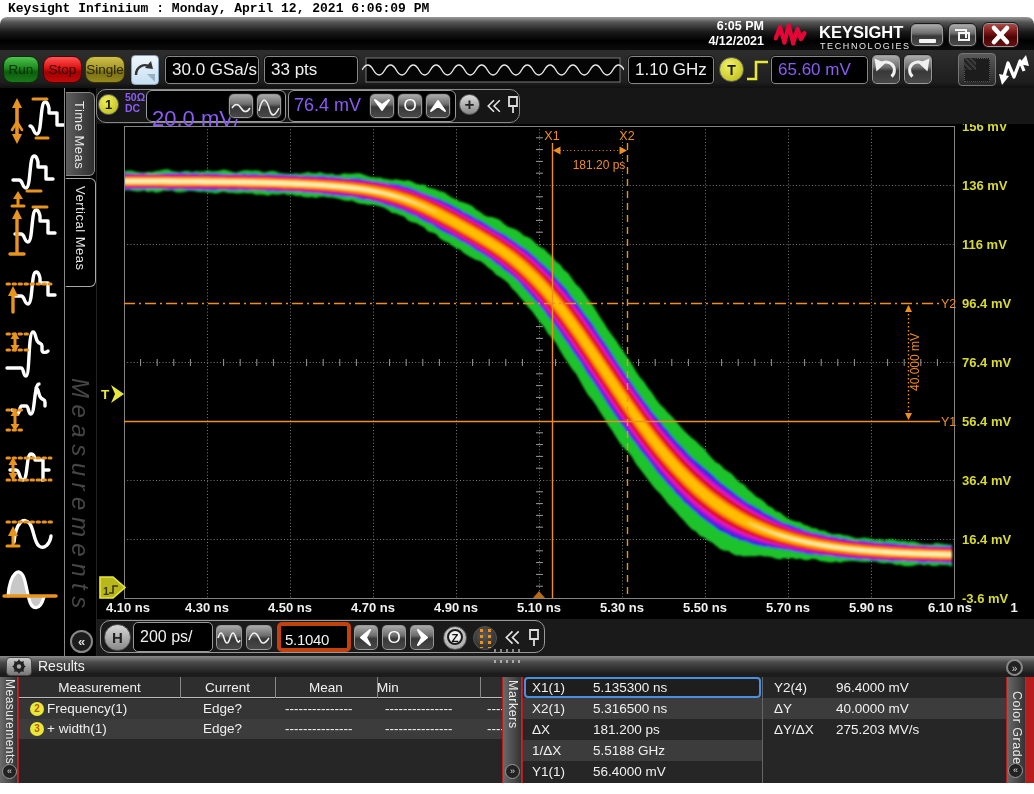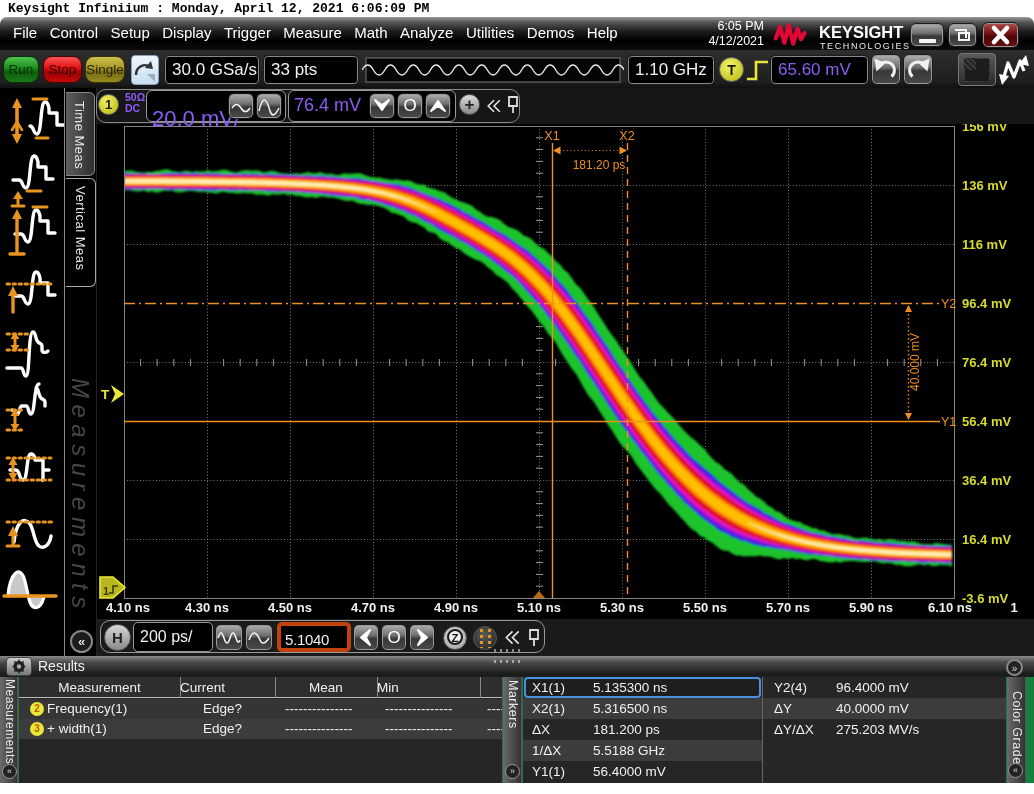--- a/index.html
+++ b/index.html
@@ -7,22 +7,21 @@
 .btn{background:linear-gradient(180deg,#b0b0b0 0%,#6e6e6e 42%,#383838 55%,#4a4a4a 100%);border:1px solid #1a1a1a;box-shadow:inset 0 0 0 1px #999;border-radius:6px}
 .blk{background:#000;border:1px solid #1a1a1a;box-shadow:inset 0 0 0 1px #888;border-radius:5px;color:#f0f0f0}
 .ytx{color:#8b5cf6}
 .vtab{writing-mode:vertical-rl;color:#e8e8e8;font-size:13px;letter-spacing:.5px}
 </style></head>
 <body>
 
 <div class="abs" style="left:0;top:0;width:1034px;height:17px;background:#fff;color:#000;font-family:'Liberation Mono',monospace;font-size:13px;font-weight:700;line-height:17px;padding-left:8px">Keysight Infiniium : Monday, April 12, 2021 6:06:09 PM</div>
 
 <div class="abs" style="left:0;top:17px;width:1034px;height:33px;background:linear-gradient(180deg,#9a9a9a 0%,#555 16%,#1a1a1a 45%,#000 72%,#0c0c0c 100%);border-radius:7px 7px 0 0">
-<div class="abs" style="left:13px;top:7px;color:#fff;font-size:15px;white-space:nowrap">File&nbsp;&nbsp;&nbsp;Control&nbsp;&nbsp;&nbsp;Setup&nbsp;&nbsp;&nbsp;Display&nbsp;&nbsp;&nbsp;Trigger&nbsp;&nbsp;&nbsp;Measure&nbsp;&nbsp;&nbsp;Math&nbsp;&nbsp;&nbsp;Analyze&nbsp;&nbsp;&nbsp;Utilities&nbsp;&nbsp;&nbsp;Demos&nbsp;&nbsp;&nbsp;Help</div>
-<div class="abs" style="left:690px;top:2px;width:74px;text-align:right;color:#fff;font-size:12.5px;font-weight:400;line-height:14.5px">6:05 PM<br>4/12/2021</div>
+<div class="abs" style="left:690px;top:2px;width:74px;text-align:right;color:#fff;font-size:12.5px;font-weight:700;line-height:14.5px">6:05 PM<br>4/12/2021</div>
 <svg class="abs" style="left:774px;top:4px" width="40" height="26" viewBox="0 0 46 28">
       <path d="M2,19 L7,6 L12,24 L17,4 L22,25 L27,8 L31,20 L35,13" fill="none" stroke="#e50537" stroke-width="4.8" stroke-linecap="round" stroke-linejoin="round"></path>
     </svg>
 <div class="abs" style="left:819px;top:6px;color:#fff;font-size:16.5px;font-weight:700;letter-spacing:0">KEYSIGHT</div>
 <div class="abs" style="left:820px;top:24px;color:#e8e8e8;font-size:9px;letter-spacing:1.6px">TECHNOLOGIES</div>
 <div class="btn abs" style="left:910px;top:6px;width:34px;height:24px">
       <div class="abs" style="left:8px;top:15px;width:17px;height:4px;background:#f4f4f4;border-radius:1px"></div>
     </div>
 <div class="btn abs" style="left:948px;top:6px;width:29px;height:24px">
       <div class="abs" style="left:9px;top:8px;width:12px;height:9px;border:2px solid #f4f4f4"></div>
@@ -300,21 +299,21 @@
     <div class="abs" style="left:14px;top:2px;width:3px;height:19px;background:repeating-linear-gradient(180deg,#e8941e 0 3px,transparent 3px 6px)"></div>
   </div>
 <svg class="abs" style="left:504px;top:629px" width="17" height="17" viewBox="0 0 22 20">
     <path d="M11,2 L3,10 L11,18 M19,2 L11,10 L19,18" fill="none" stroke="#e8e8e8" stroke-width="2.1"></path>
   </svg>
 <svg class="abs" style="left:527px;top:628px" width="14" height="20" viewBox="0 0 14 20">
     <path d="M3,2 H11 V11 H3 Z M7,11 V18" fill="none" stroke="#ddd" stroke-width="1.8"></path>
   </svg>
 <div class="abs" style="left:494px;top:649px;width:26px;height:3px;background:repeating-linear-gradient(90deg,#8a8a8a 0 2px,transparent 2px 6px)"></div>
 
-<div class="abs" style="left:0;top:656px;width:1034px;height:127px;background:#15803d;font-size:13.5px;color:#f0f0f0">
+<div class="abs" style="left:0;top:656px;width:1034px;height:127px;background:#b91c1c;font-size:13.5px;color:#f0f0f0">
 <div class="abs" style="left:0;top:0;width:1034px;height:21px;background:linear-gradient(180deg,#8a8a8a,#4a4a4a 30%,#1c1c1c 85%)"></div>
 <div class="abs" style="left:6px;top:1px;width:26px;height:19px;border-radius:4px;background:linear-gradient(180deg,#ccc,#777);border:1px solid #444"><svg width="24" height="17" viewBox="0 0 24 17">
         <g fill="#222">
           <circle cx="12" cy="8.5" r="5.5"></circle>
           <circle cx="12" cy="8.5" r="2.2" fill="#aaa"></circle>
           <path d="M12,1 l1.6,3 h-3.2Z M12,16 l1.6,-3 h-3.2Z M5,8.5 l3,-1.6 v3.2Z M19,8.5 l-3,-1.6 v3.2Z M7,3 l3,1 l-2,2.4Z M17,3 l-3,1 l2,2.4Z M7,14 l3,-1 l-2,-2.4Z M17,14 l-3,-1 l2,-2.4Z"></path>
         </g>
       </svg></div>
 <div class="abs" style="left:38px;top:2px;font-size:14px">Results</div>
 <div class="abs" style="left:494px;top:4px;width:26px;height:3px;background:repeating-linear-gradient(90deg,#aaa 0 2px,transparent 2px 6px)"></div>
@@ -324,21 +323,21 @@
     </div>
 <div class="abs" style="left:2px;top:108px;width:15px;height:15px;border-radius:50%;background:#222;border:1px solid #999;color:#ddd;font-size:9px;text-align:center;line-height:13px">«</div>
 
 <div class="abs" style="left:19px;top:21px;width:483px;height:106px;background:#262626">
 <div class="abs" style="left:0;top:0;width:483px;height:21px;background:#2e2e2e;border-bottom:1px solid #bbb"></div>
 <div class="abs" style="left:161px;top:0;width:1px;height:21px;background:#888"></div>
 <div class="abs" style="left:256px;top:0;width:1px;height:21px;background:#888"></div>
 <div class="abs" style="left:358px;top:0;width:1px;height:21px;background:#888"></div>
 <div class="abs" style="left:461px;top:0;width:1px;height:21px;background:#888"></div>
 <div class="abs" style="left:0;top:3px;width:161px;text-align:center">Measurement</div>
-<div class="abs" style="left:161px;top:3px;width:95px;text-align:left">Current</div>
+<div class="abs" style="left:161px;top:3px;width:95px;text-align:center">Current</div>
 <div class="abs" style="left:256px;top:3px;width:102px;text-align:center">Mean</div>
 <div class="abs" style="left:358px;top:3px;width:103px;">Min</div>
 <div class="abs" style="left:0;top:22px;width:483px;height:20px;background:#353535"></div>
 <div class="abs" style="left:0;top:42px;width:483px;height:20px;background:#3c3c3c"></div>
 <div class="abs" style="left:11px;top:25px;width:14px;height:14px;border-radius:50%;background:#e8e838;color:#b85a00;font-size:10px;font-weight:700;text-align:center;line-height:14px">2</div>
 <div class="abs" style="left:28px;top:24px">Frequency(1)</div>
 <div class="abs" style="left:184px;top:24px">Edge?</div>
 <div class="abs" style="left:266px;top:24px">---------------</div>
 <div class="abs" style="left:366px;top:24px">---------------</div>
 <div class="abs" style="left:468px;top:24px;width:15px;overflow:hidden;white-space:nowrap">---------</div>

